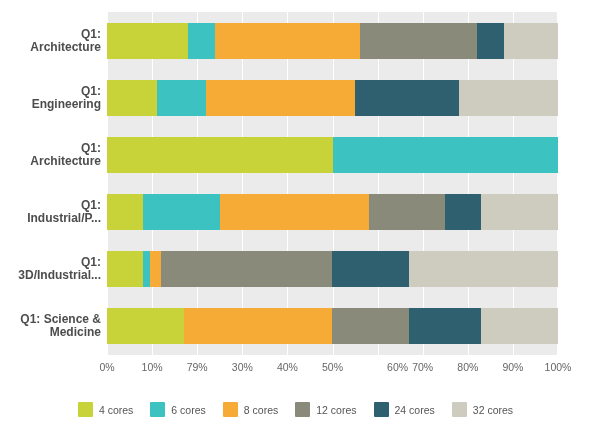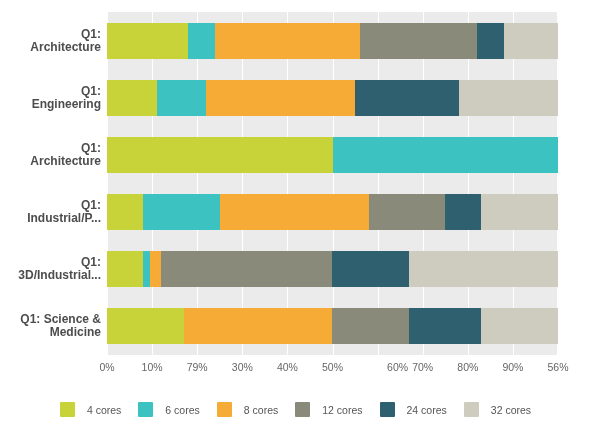--- a/index.html
+++ b/index.html
@@ -121,21 +121,21 @@
     top: 402px;
     width: 591px;
     display: flex;
     justify-content: center;
     align-items: center;
     gap: 17px;
   }
   .legend-item {
     display: flex;
     align-items: center;
-    gap: 12px;
+    gap: 6px;
   }
   .legend-swatch {
     width: 15px;
     height: 15px;
     border-radius: 1px;
   }
   .legend-text {
     font-size: 10.5px;
     color: #555555;
     white-space: nowrap;
@@ -262,21 +262,21 @@
       <div class="x-tick" style="left: 0%;">0%</div>
       <div class="x-tick" style="left: 10%;">10%</div>
       <div class="x-tick" style="left: 20%;">79%</div>
       <div class="x-tick" style="left: 30%;">30%</div>
       <div class="x-tick" style="left: 40%;">40%</div>
       <div class="x-tick" style="left: 50%;">50%</div>
       <div class="x-tick" style="left: 60%; margin-left: 20px;">60%</div>
       <div class="x-tick" style="left: 70%;">70%</div>
       <div class="x-tick" style="left: 80%;">80%</div>
       <div class="x-tick" style="left: 90%;">90%</div>
-      <div class="x-tick" style="left: 100%;">56%</div>
+      <div class="x-tick" style="left: 100%;">100%</div>
     </div>
 
   <div class="legend">
       <div class="legend-item">
         <div class="legend-swatch" style="background: rgb(200, 211, 58);"></div>
         <span class="legend-text">4 cores</span>
       </div>
       <div class="legend-item">
         <div class="legend-swatch" style="background: rgb(60, 194, 192);"></div>
         <span class="legend-text">6 cores</span>

